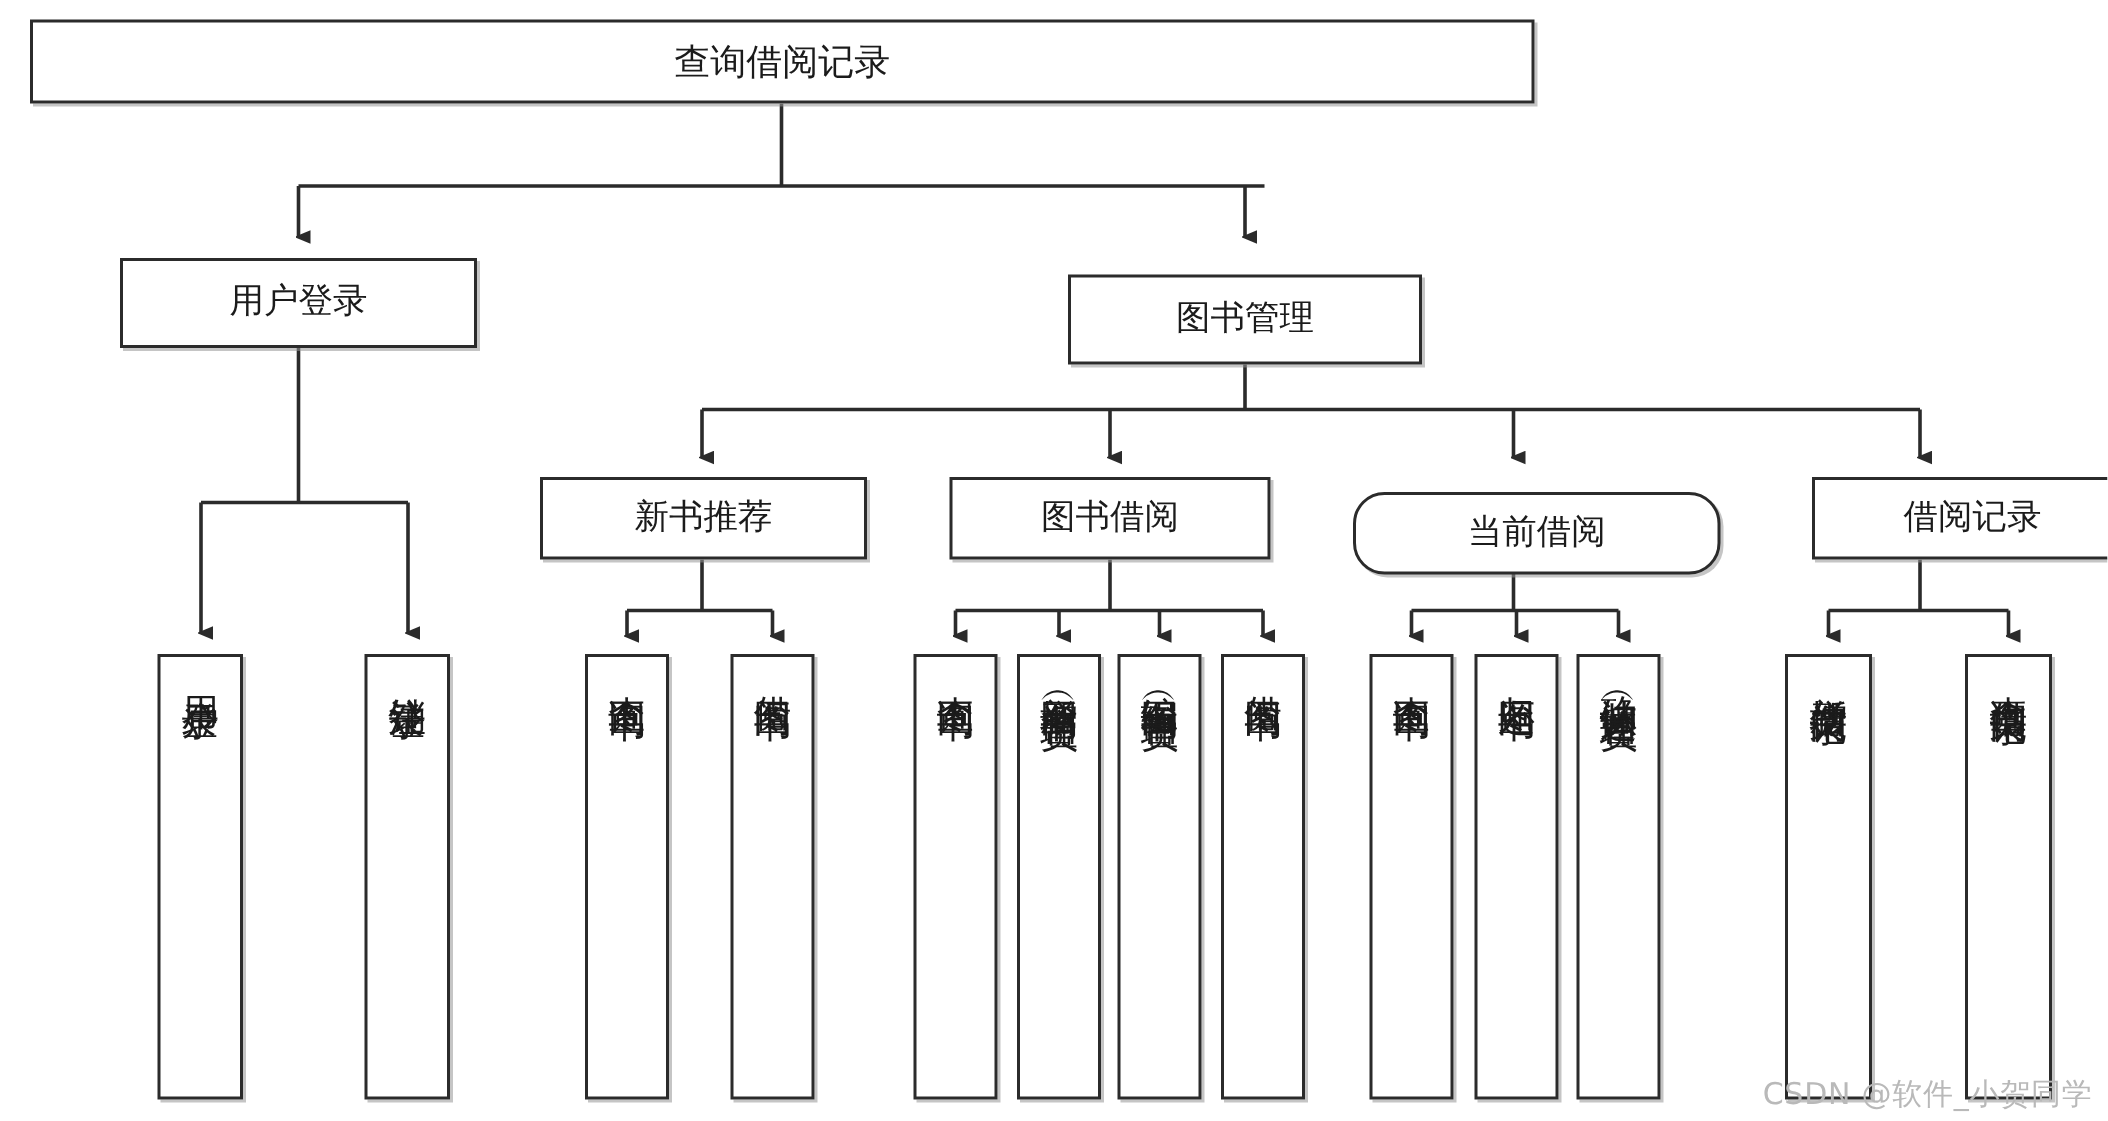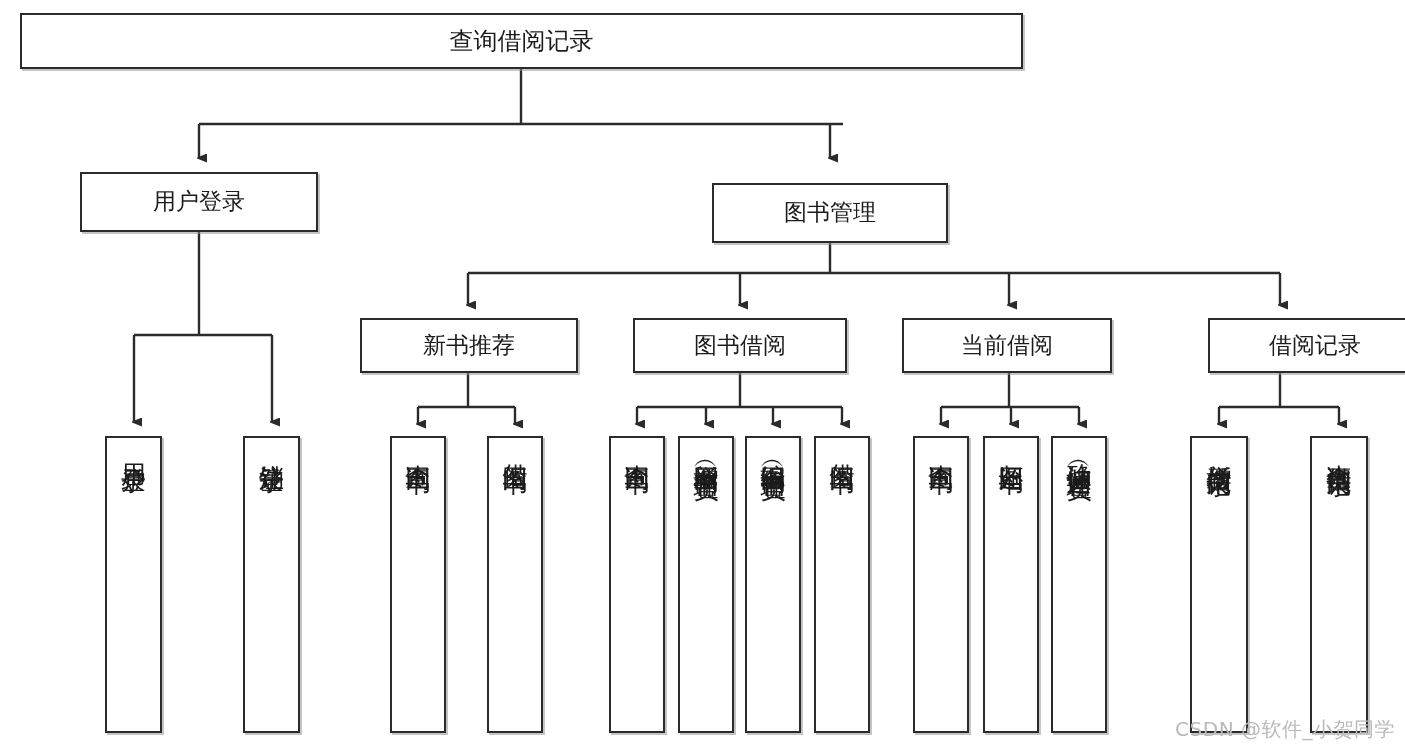--- a/index.html
+++ b/index.html
@@ -140,21 +140,21 @@
   <div class="node h" style="left:712px; top:172px; width:236px; height:60px;margin-top:11px;">
     <span class="label">图书管理</span>
   </div>
 
   <div class="node h" style="left:633px; top:318px; width:214px; height:55px;">
     <span class="label">图书借阅</span>
   </div>
   <div class="node h" style="left:360px; top:318px; width:218px; height:55px;">
     <span class="label">新书推荐</span>
   </div>
-  <div class="node h" style="left:902px; top:318px; width:210px; height:55px;">
+  <div class="node h" style="left:902px; top:328px; width:245px; height:55px;border-radius:21px;">
     <span class="label">当前借阅</span>
   </div>
   <div class="node h" style="left:1172px; top:318px; width:214px; height:55px;margin-left:36px;">
     <span class="label">借阅记录</span>
   </div>
 
   <div class="node v" style="left:105px; top:436px; width:57px; height:297px;">
     <span class="label">用户登录</span>
   </div>
   <div class="node v" style="left:243px; top:436px; width:57px; height:297px;">

